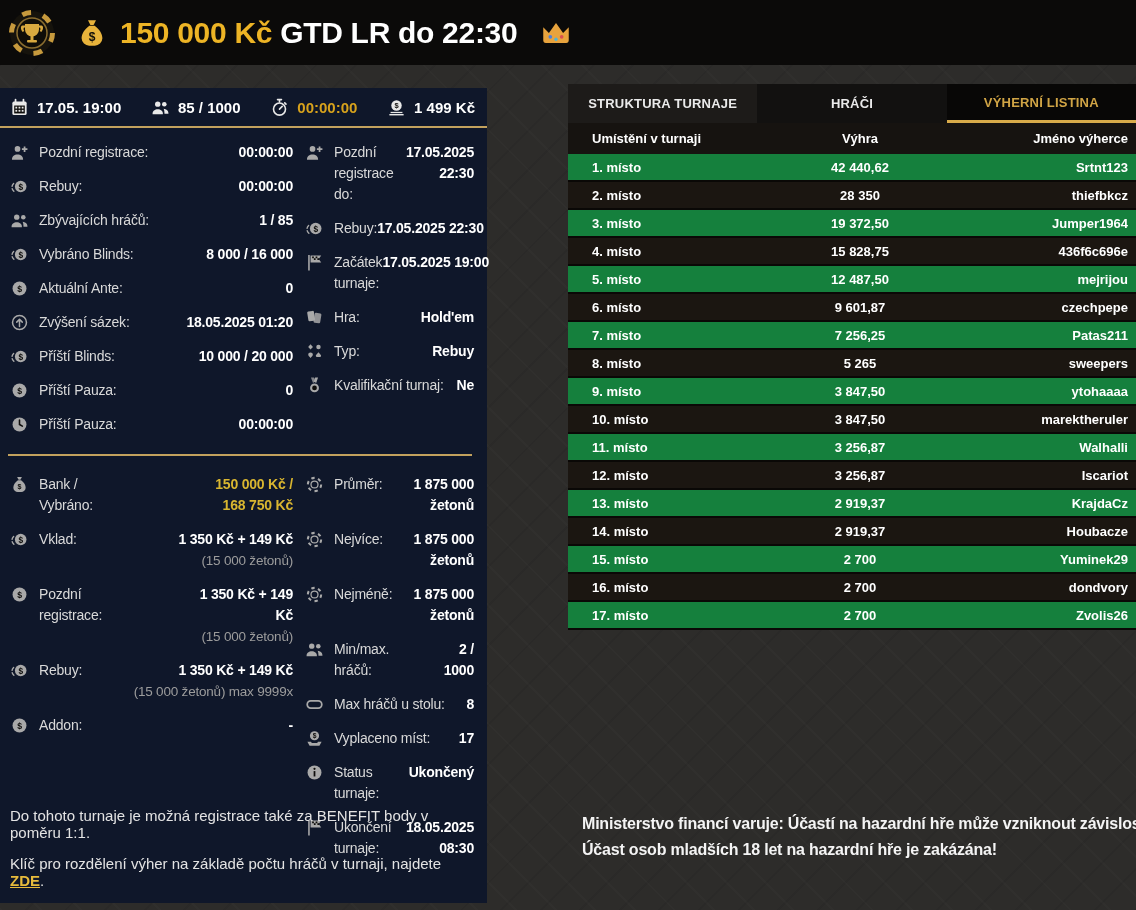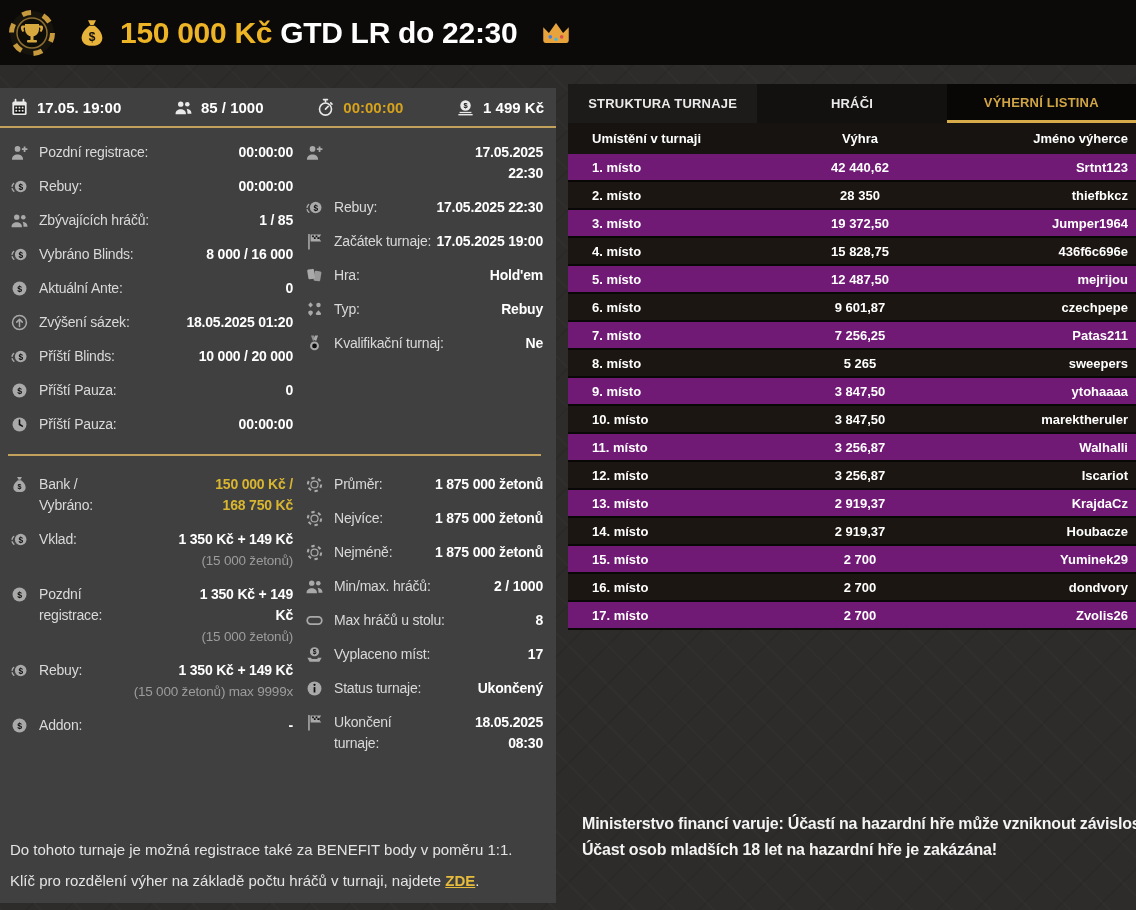--- a/index.html
+++ b/index.html
@@ -15,21 +15,21 @@
   
   .top-header{position:absolute;left:0;top:0;width:1136px;height:65px;background:#0b0a09;
     display:flex;align-items:center;gap:12px;padding-left:8px;box-sizing:border-box;}
   .logo{width:48px;height:48px;flex:0 0 auto;}
   .hdr-bag{width:32px;height:32px;margin-left:8px;color:#e8b33b;}
   .hdr-title{font-size:30px;white-space:nowrap;letter-spacing:-0.3px;}
   .hdr-amount{color:#edb425;font-weight:bold;}
   .hdr-rest{color:#ffffff;font-weight:bold;margin-left:8px;}
   .hdr-crown{width:34px;height:34px;margin-left:10px;}
   
-  .left-panel{position:absolute;left:0;top:88px;width:556px;bottom:7px;background:#404040;
+  .left-panel{position:absolute;left:0;top:88px;width:487px;bottom:7px;background:#0f172a;
     box-sizing:border-box;display:flex;flex-direction:column;}
   .stats-bar{height:38px;display:flex;align-items:center;justify-content:space-between;
     padding:0 12px 0 10px;border-bottom:2px solid #c2a15d;flex:0 0 auto;}
   .stat{display:flex;align-items:center;gap:8px;font-size:15px;font-weight:bold;color:#fff;}
   .stat .ic{width:19px;height:19px;color:#e9e9e9;display:inline-block;}
   .stat.gold .val{color:#d7a21c;}
   .info-wrap{display:flex;padding:14px 13px 0 10px;box-sizing:border-box;}
   .col-left{width:283px;flex:0 0 auto;}
   .col-right{flex:1;margin-left:12px;min-width:0;}
   .info-row{display:flex;align-items:flex-start;margin-bottom:13px;line-height:21px;
@@ -50,21 +50,21 @@
   .tabs{display:flex;height:39px;}
   .tab{flex:1;display:flex;align-items:center;justify-content:center;font-size:13px;
     font-weight:bold;color:#eaeaea;background:#1d1b19;cursor:pointer;box-sizing:border-box;
     letter-spacing:0.2px;}
   .tab.dark{background:#121110;}
   .tab.active{background:#080706;color:#d0a445;border-bottom:3px solid #d8ab4a;}
   .table-header{display:flex;align-items:center;height:31px;background:#161310;
     font-size:13px;font-weight:bold;color:#fff;padding:0 8px 0 24px;box-sizing:border-box;}
   .t-row{display:flex;align-items:center;height:28px;border-bottom:2px solid #0a0806;
     font-size:13px;font-weight:bold;color:#fff;padding:0 8px 0 24px;box-sizing:border-box;
-    background:#701a75;}
+    background:#15803d;}
   .t-row:nth-child(even){background:#1b1611;}
   .c0{width:30%;text-align:left;}
   .c1{width:40%;text-align:center;}
   .c2{width:30%;text-align:right;}
   .warning{position:absolute;left:14px;top:727px;width:552px;font-size:16px;font-weight:bold;
     color:#f4f4f4;line-height:26px;letter-spacing:-0.2px;white-space:nowrap;}
   .warning div{white-space:nowrap;}
   svg{display:block;}
 </style>
 </head>
@@ -266,20 +266,22 @@
       </div>
     <div class="col-right" id="info-top-right">
         <div class="info-row">
           <span class="row-ic">
             <svg viewBox="0 0 24 24" width="100%" height="100%" fill="currentColor">
               <circle cx="9.5" cy="7.5" r="3.6"></circle>
               <path d="M2.5 20.5c0-3.6 3-5.9 7-5.9s7 2.3 7 5.9v.5h-14z"></path>
               <path d="M17.3 4.3h2.2v2.4H22v2.2h-2.5v2.4h-2.2V8.9H15V6.7h2.3z"></path>
             </svg>
           </span>
+          <span class="row-label">Pozdní registrace
+do:</span>
           <span class="row-right"><span class="row-value">17.05.2025
 22:30</span></span>
         </div>
         <div class="info-row">
           <span class="row-ic">
             <svg viewBox="0 0 24 24" width="100%" height="100%">
               <circle cx="13.5" cy="12" r="7.3" fill="currentColor"></circle>
               <text x="13.5" y="15.8" font-size="10.5" font-weight="bold" text-anchor="middle" fill="#0e0d0b">$</text>
               <g stroke="currentColor" stroke-width="1.7" fill="none" stroke-linecap="round">
                 <path d="M4.6 8.2c-1.1 1-1.8 2.3-2 3.7"></path>

